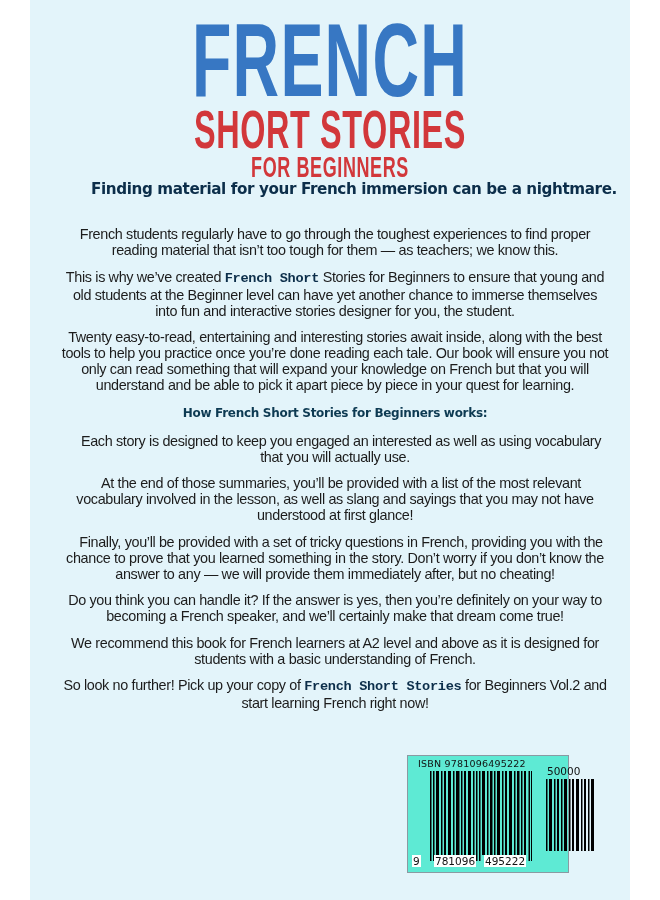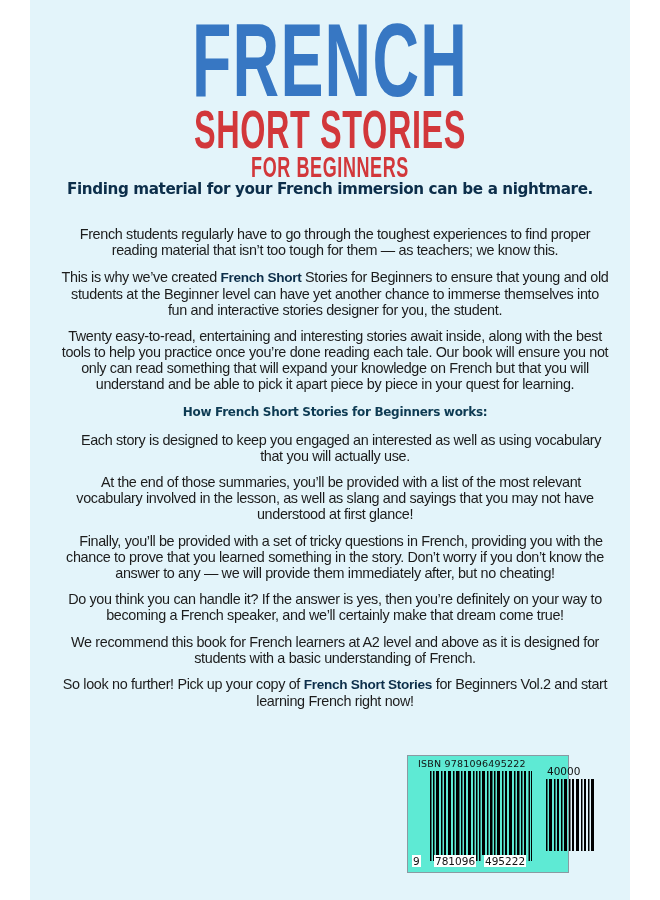--- a/index.html
+++ b/index.html
@@ -24,30 +24,30 @@
       top: 102px; color: #d2373a; font-size: 54px; letter-spacing: 1px;
       transform: scaleX(0.60); transform-origin: 50% 0;
     }
     .title-sub2 {
       top: 153px; color: #d2373a; font-size: 29px; letter-spacing: 1px;
       transform: scaleX(0.62); transform-origin: 50% 0;
     }
     .tagline {
       position: absolute; left: 30px; width: 600px; top: 180px; text-align: center;
       color: #0c2e4a; font-weight: bold; font-size: 15.2px; line-height: 18px;
-      font-family: "DejaVu Sans", sans-serif; letter-spacing: -0.4px;
+      font-family: "DejaVu Sans", sans-serif; letter-spacing: -0.4px; padding-left: 24px;
     }
     .tagline div { white-space: nowrap; }
     .body-text {
       position: absolute; left: 61px; top: 226px; width: 548px;
       color: #1c1c1c; font-size: 14.4px; line-height: 16px; letter-spacing: -0.35px; text-align: center;
     }
     .body-text p { margin: 0 0 10.5px 0; }
     .body-text p.indent { text-indent: 12px; }
-    .body-text strong { font-family: Liberation Sans, sans-serif; font-weight: bold; color: #0c2e4a; font-size: 13.6px; letter-spacing: -0.3px; }
+    .body-text strong { font-family: Liberation Mono, monospace; font-weight: bold; color: #0c2e4a; font-size: 13.6px; letter-spacing: -0.3px; }
     .body-text h3 {
       margin: 3px 0 11px 0; font-family: "DejaVu Sans", sans-serif; font-weight: bold;
       color: #0d3a52; font-size: 12px; line-height: 18px; letter-spacing: -0.3px;
     }
     .barcode-box {
       position: absolute; left: 407px; top: 755px; width: 162px; height: 118px;
       background: #5eead4; border: 1px solid #8a9aa2; box-sizing: border-box;
     }
     .isbn-label {
       position: absolute; left: 10px; top: 2px; font-size: 9.5px; font-family: "DejaVu Sans", sans-serif;
@@ -87,21 +87,21 @@
   <p class="indent">At the end of those summaries, you’ll be provided with a list of the most relevant vocabulary involved in the lesson, as well as slang and sayings that you may not have understood at first glance!</p>
   <p class="indent">Finally, you’ll be provided with a set of tricky questions in French, providing you with the chance to prove that you learned something in the story. Don’t worry if you don’t know the answer to any — we will provide them immediately after, but no cheating!</p>
 
   <p>Do you think you can handle it? If the answer is yes, then you’re definitely on your way to becoming a French speaker, and we’ll certainly make that dream come true!</p>
   <p>We recommend this book for French learners at A2 level and above as it is designed for students with a basic understanding of French.</p>
   <p><span>So look no further! Pick up your copy of </span><strong>French Short Stories</strong><span> for Beginners Vol.2 and start learning French right now!</span></p>
 </div>
 
 <div class="barcode-box">
   <div class="isbn-label">ISBN 9781096495222</div>
-  <div class="addon-label">40000</div>
+  <div class="addon-label">50000</div>
   <svg class="bars-main" viewBox="0 0 102 90" preserveAspectRatio="none">
     <g fill="#000">
       <rect x="0" y="0" width="1.5" height="90"></rect>
         <rect x="3" y="0" width="1.5" height="90"></rect>
       <rect x="6" y="0" width="3" height="84"></rect>
         <rect x="11" y="0" width="1.5" height="84"></rect>
       <rect x="14" y="0" width="2" height="84"></rect>
         <rect x="18" y="0" width="3" height="84"></rect>
       <rect x="23" y="0" width="1.5" height="84"></rect>
         <rect x="26" y="0" width="3.5" height="84"></rect>

